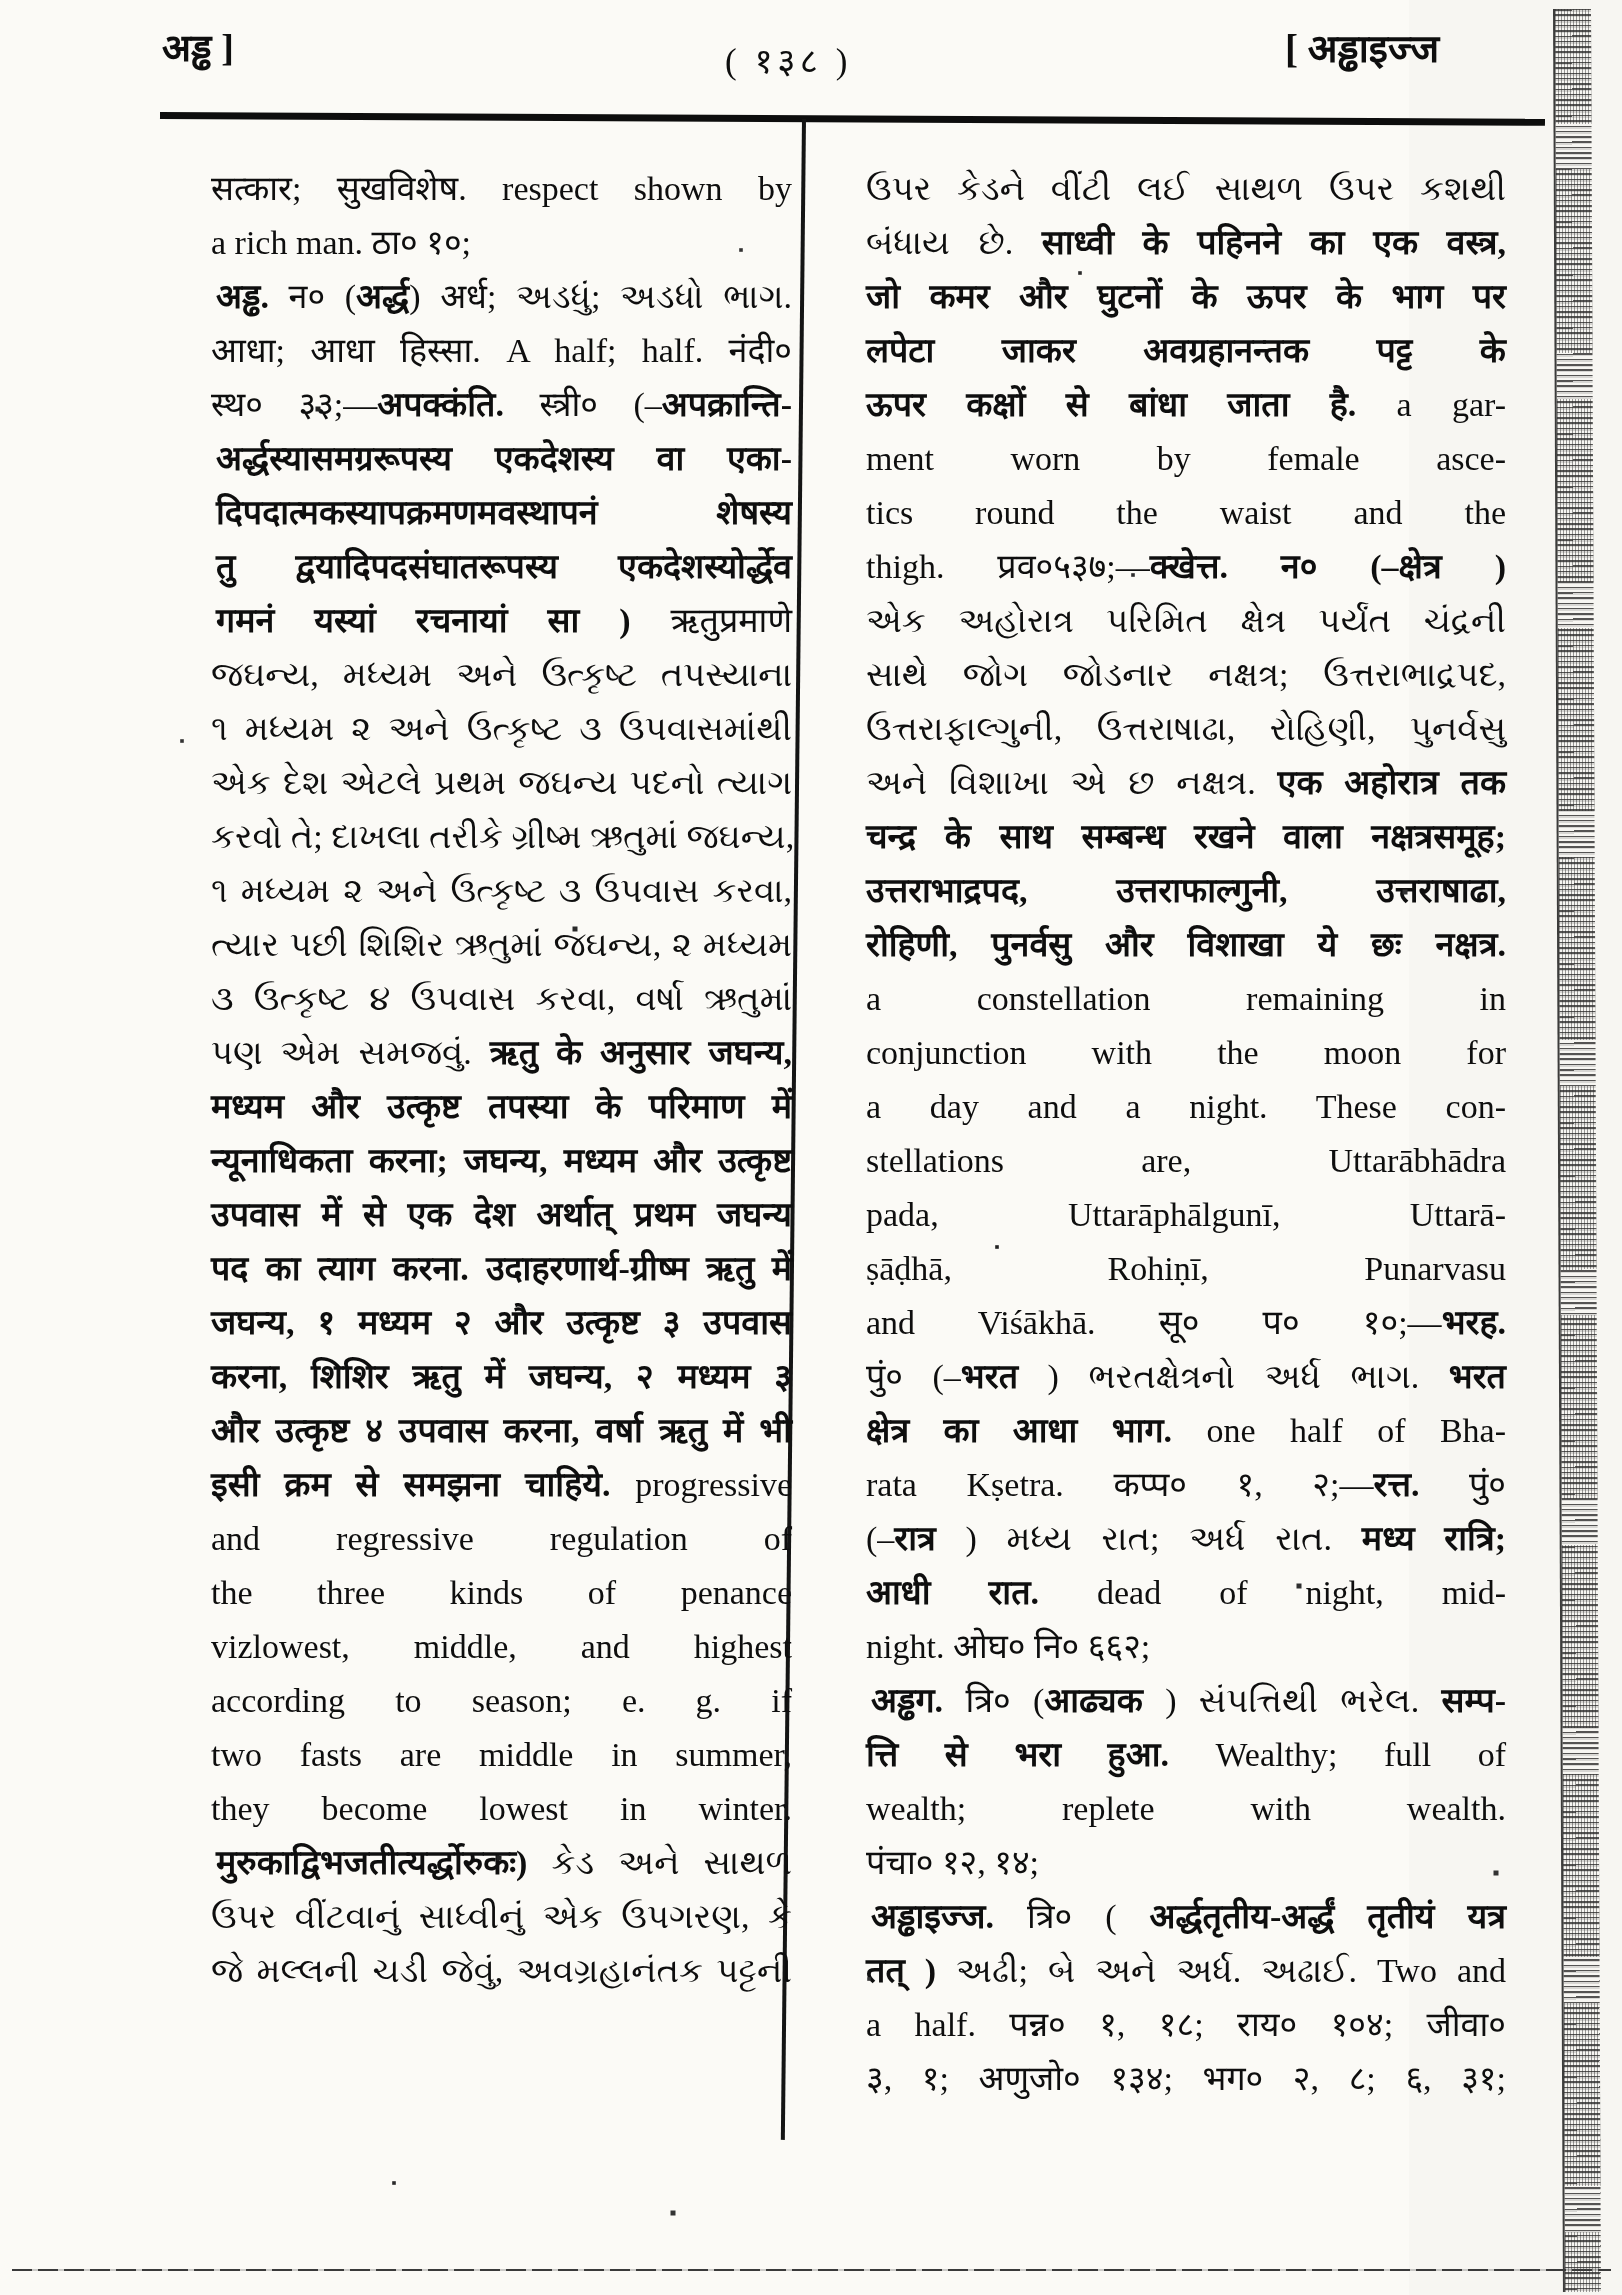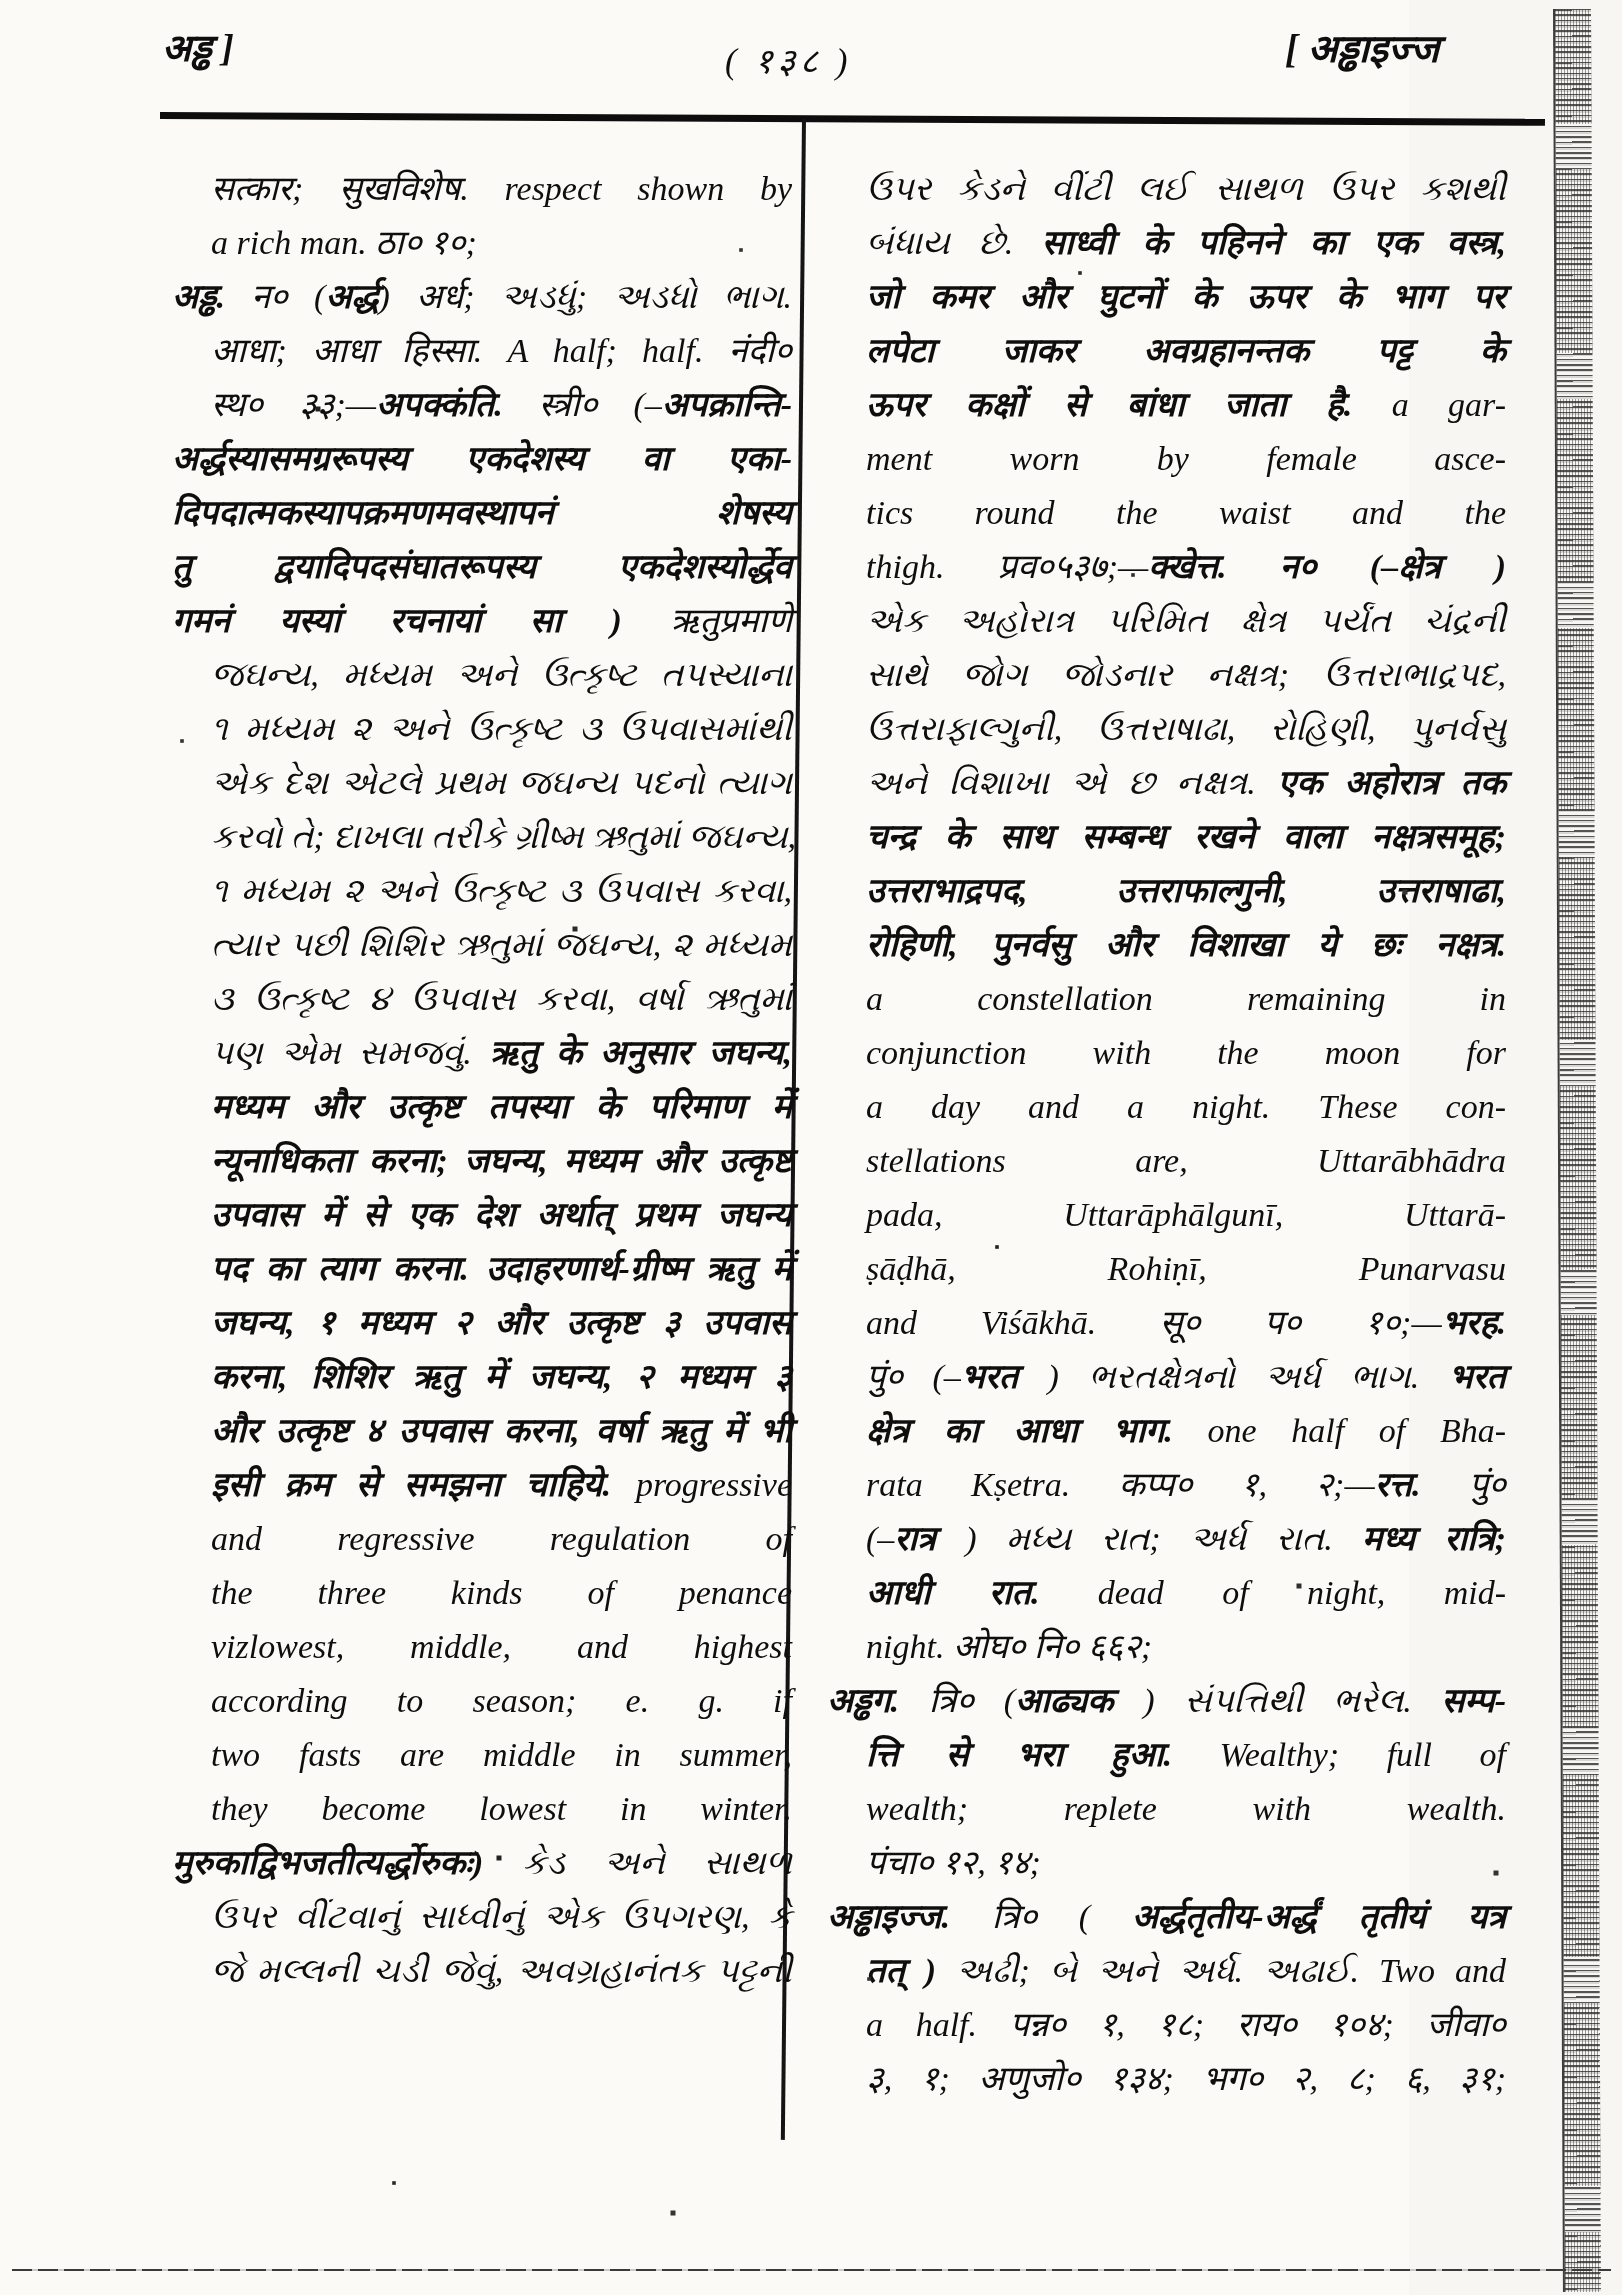--- a/index.html
+++ b/index.html
@@ -3,21 +3,21 @@
 <meta charset="utf-8">
 <style>
   html,body{margin:0;padding:0;}
   body{
     width:1623px;height:2295px;
     background:#f7f6f2;
     font-family:"Liberation Serif","DejaVu Serif",serif;
     color:#0e0e0e;
     overflow:hidden;
   }
-  #page{position:relative;width:1409px;height:2295px;background:#fbfaf6;font-style:italic;}
+  #page{position:relative;width:1409px;height:2295px;background:#fbfaf6;}
   
   .running-head{position:absolute;top:19.6px;font-weight:700;font-size:38px;white-space:nowrap;}
   #head-left{left:162px;}
   #head-right{left:1249px;font-size:39px;margin-left:36px;}
   #head-center{position:absolute;top:36px;left:664px;width:249px;text-align:center;font-size:35px;letter-spacing:4.5px;}
   
   #head-rule{position:absolute;left:160px;top:112px;width:1385px;height:6.8px;background:#0d0d0d;transform:rotate(0.28deg);transform-origin:left center;}
   #col-divider{position:absolute;left:802px;top:119px;width:3.8px;height:2021px;background:#141414;transform:rotate(0.6deg);transform-origin:top center;}
   #bottom-rule{position:absolute;left:12px;top:2269px;width:1599px;height:2.3px;
     background:repeating-linear-gradient(90deg,#3a3a3a 0 19.6px,rgba(60,60,60,.25) 19.6px 26px);}
@@ -39,21 +39,21 @@
   .col{position:absolute;top:162px;}
   #col-left{left:172px;width:620px;}
   #col-right{left:827px;width:679px;}
   .line{
     height:54px;line-height:54px;font-size:34px;
     padding-left:39px;
     text-align:justify;text-align-last:justify;
     white-space:nowrap;
     overflow:visible;
   }
-  .line.flush{padding-left:0;}
+  .line.flush{padding-left:0;margin-left:44px;}
   .line.nj{text-align-last:left;}
   .b{font-weight:700;}
 </style>
 </head>
 <body>
 
 <div id="page">
   <div id="head-left" class="running-head">अड्ढ ]</div>
   <div id="head-center">( १३८ )</div>
   <div id="head-right" class="running-head">[ अड्ढाइज्ज</div>

